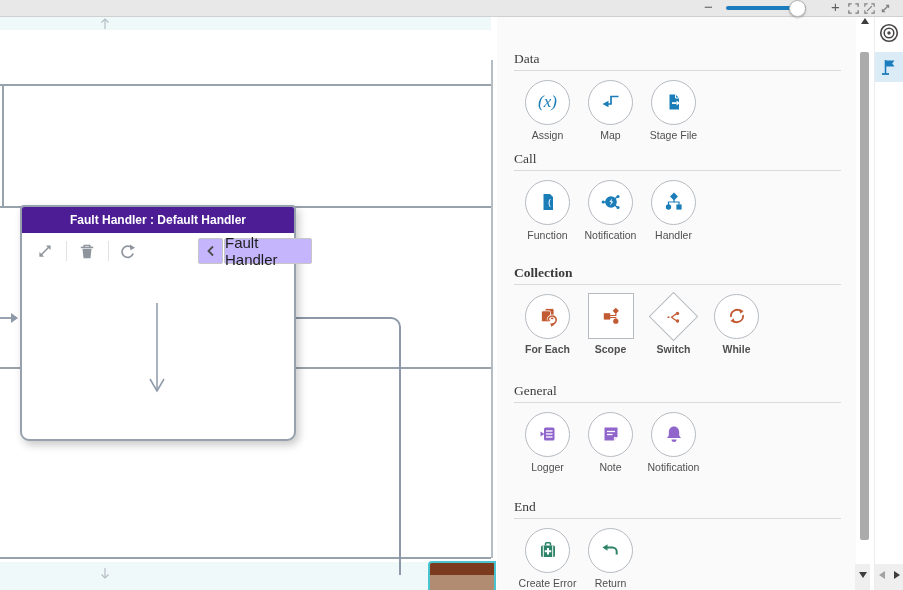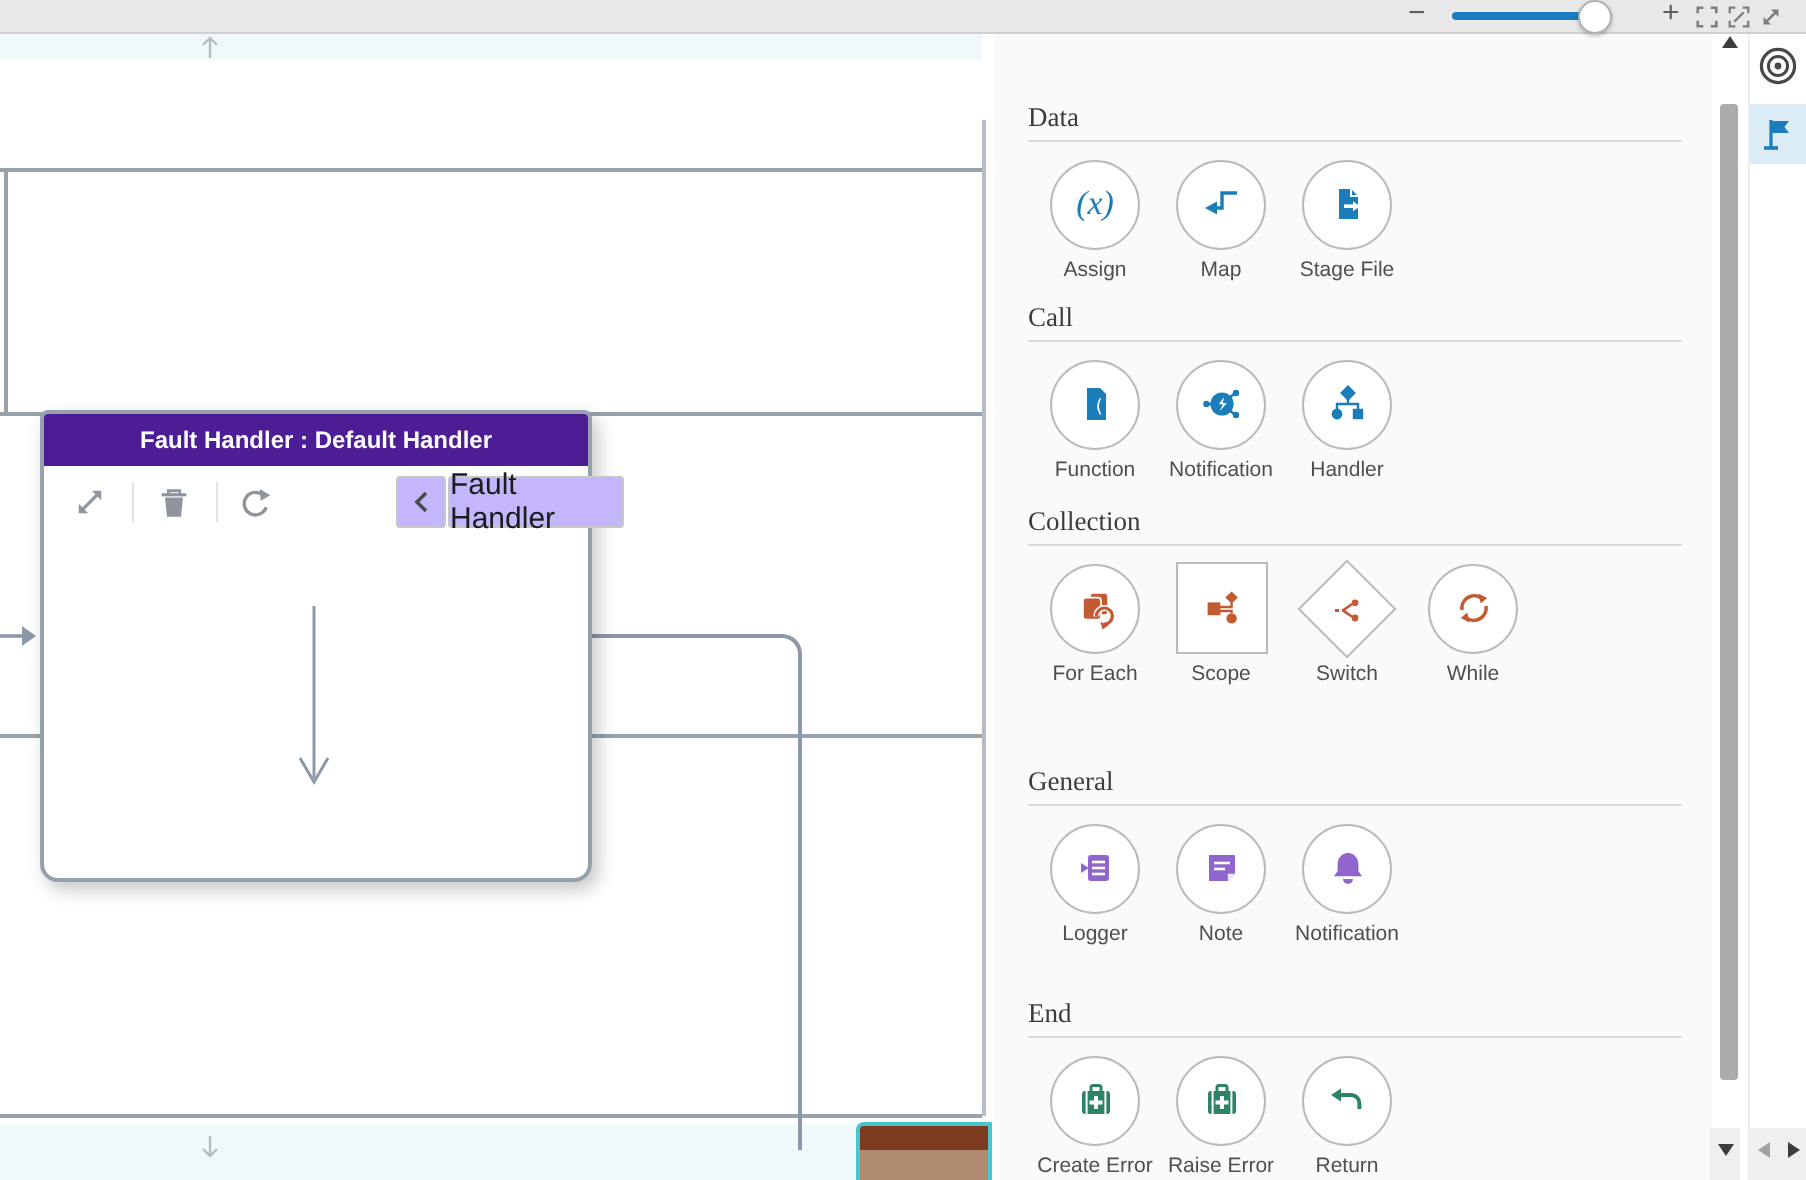--- a/index.html
+++ b/index.html
@@ -242,21 +242,21 @@
             <circle cx="5.5" cy="16" r="2.7" fill="currentColor"></circle>
             <rect x="13.4" y="13.4" width="5.2" height="5.2" fill="currentColor"></rect>
           </svg>
         </div>
           </div>
         <div class="plabel">Handler</div>
       </div>
     </div>
   </div>
 
-  <div class="section" style="top:232px;">
+  <div class="section" style="top:244px;font-weight:bold;">
     <div class="sec-head">Collection</div>
     <div class="sec-line"></div>
     <div class="sec-items">
       <div class="pitem">
         <div class="shape">
             <div class="circle orange">
           <svg width="22" height="22" viewBox="0 0 22 22">
             <rect x="8" y="3.5" width="9" height="11" rx="1.5" fill="currentColor" stroke="#fff" stroke-width="0.8"></rect>
             <rect x="4.5" y="5.8" width="9" height="11" rx="1.5" fill="currentColor" stroke="#fff" stroke-width="0.8"></rect>
             <path d="M11.2 15.2 A4 4 0 1 1 15 19" fill="none" stroke="#fff" stroke-width="3"></path>
@@ -374,35 +374,20 @@
             <rect x="7.75" y="11.25" width="6.5" height="2" fill="#fff"></rect>
           </svg>
         </div>
           </div>
         <div class="plabel">Create Error</div>
       </div>
       <div class="pitem">
         <div class="shape">
             <div class="circle green">
           <svg width="22" height="22" viewBox="0 0 22 22">
-            <path d="M8.5 6.5 v-1.8 a1 1 0 0 1 1 -1 h3 a1 1 0 0 1 1 1 v1.8" fill="none" stroke="currentColor" stroke-width="1.5"></path>
-            <rect x="4" y="6.5" width="14" height="11.5" rx="1.5" fill="currentColor"></rect>
-            <line x1="6.3" y1="6.5" x2="6.3" y2="18" stroke="#fff" stroke-width="1"></line>
-            <line x1="15.7" y1="6.5" x2="15.7" y2="18" stroke="#fff" stroke-width="1"></line>
-            <rect x="10" y="9" width="2" height="6.5" fill="#fff"></rect>
-            <rect x="7.75" y="11.25" width="6.5" height="2" fill="#fff"></rect>
-          </svg>
-        </div>
-          </div>
-        <div class="plabel">Raise Error</div>
-      </div>
-      <div class="pitem">
-        <div class="shape">
-            <div class="circle green">
-          <svg width="22" height="22" viewBox="0 0 22 22">
             <path d="M6.5 8.5 h6 a4.2 4.2 0 0 1 4.2 4.2 v2.8" fill="none" stroke="currentColor" stroke-width="2"></path>
             <polygon points="7.5,5.2 2.5,8.5 7.5,11.8" fill="currentColor"></polygon>
           </svg>
         </div>
           </div>
         <div class="plabel">Return</div>
       </div>
     </div>
   </div>
 </div>

